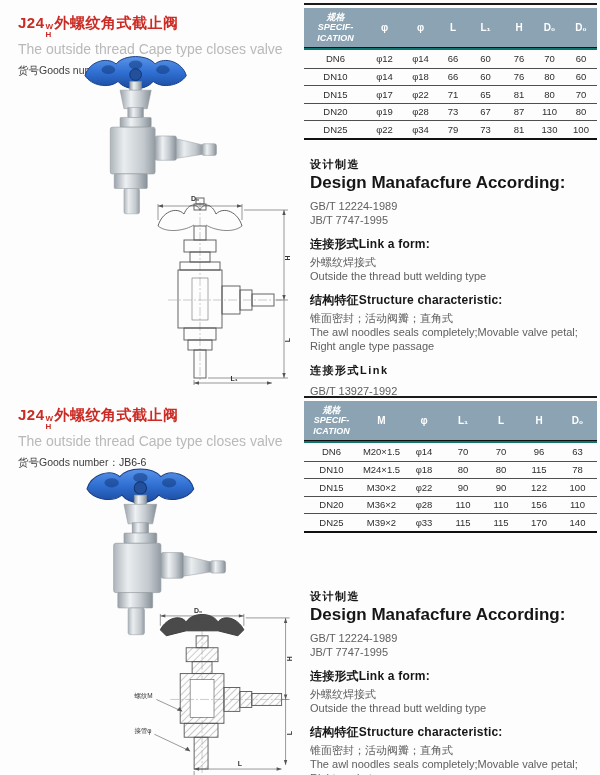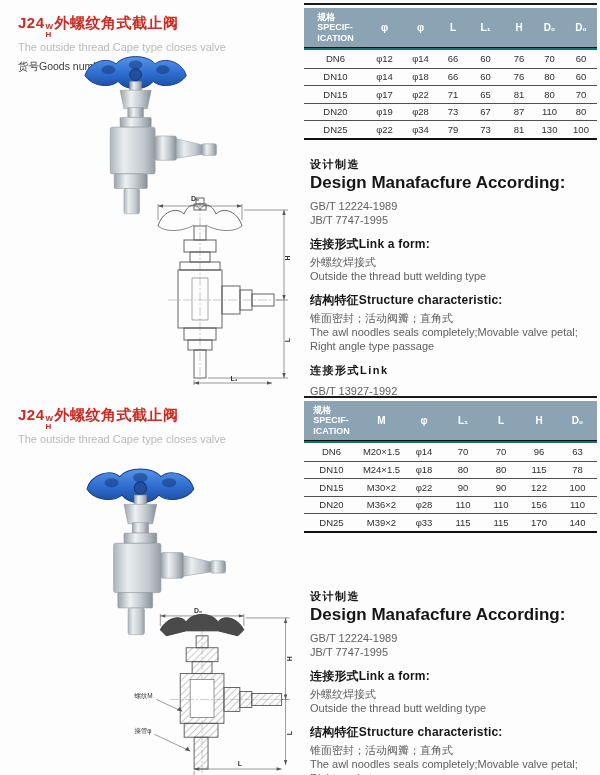--- a/index.html
+++ b/index.html
@@ -11,29 +11,29 @@
   *{box-sizing:border-box;margin:0;padding:0;}
   body{margin:0;background:#888;}
   .page{
     position:relative;width:600px;height:775px;background:#fdfdfd;overflow:hidden;
     font-family:"Liberation Sans","DejaVu Sans",sans-serif;
   }
   
   .title-block{position:absolute;left:18px;width:280px;}
   .title-line{color:var(--accent);font-weight:bold;font-size:15px;letter-spacing:0.5px;white-space:nowrap;}
   .stack{display:inline-flex;flex-direction:column;font-size:8px;line-height:1;font-weight:bold;vertical-align:-1px;margin:0 1px;}
-  .subtitle{font-size:11px;color:#b9b9b9;margin-top:2px;}
+  .subtitle{font-size:14px;color:#b9b9b9;margin-top:2px;}
   .goods{font-size:10.5px;color:#3d3d3d;margin-top:7px;}
   .goods-num{color:#333;}
   
   .spec-table{position:absolute;left:304px;width:293px;}
   .t-topline{height:2px;background:var(--line-dark);margin-bottom:3px;}
   .t-head{display:grid;background:var(--thead);min-height:40px;border-bottom:1px solid #111;}
   .t-hcell{display:flex;align-items:center;justify-content:center;color:#fff;font-weight:bold;font-size:10px;}
-  .t-hcell.first{white-space:pre-line;font-size:9px;line-height:1.12;}
+  .t-hcell.first{white-space:pre-line;font-size:9px;line-height:1.12;text-align:center;font-style:italic;}
   .t-body{border-top:2px solid #0f766e;border-bottom:2.5px solid #111;}
   .t-row{display:grid;height:17.5px;align-items:center;}
   .t-row + .t-row{border-top:1px solid #4f4f4f;}
   .t-cell{text-align:center;font-size:9.5px;color:#2e2e2e;}
   .tbl1 .t-head,.tbl1 .t-row{grid-template-columns:63px 35px 37px 28px 37px 30px 31px 32px;}
   .tbl2 .t-head,.tbl2 .t-row{grid-template-columns:55px 45px 40px 38px 38px 38px 39px;}
   
   .info-block{position:absolute;left:310px;width:285px;}
   .info-group{margin-bottom:9px;}
   .h-zh{font-size:11px;font-weight:bold;color:#161616;letter-spacing:1.5px;margin-bottom:1px;}
@@ -246,20 +246,21 @@
         </div>
       </div>
     </div>
 
   <div class="title-block" style="top:406px">
     <div class="title-line"><span>J24</span><span class="stack">
           <span>W</span>
           <span>H</span>
         </span><span>外螺纹角式截止阀</span></div>
     <div class="subtitle">The outside thread Cape type closes valve</div>
+    <div class="goods"><span>货号Goods number：</span><span class="goods-num">JB6-6</span></div>
   </div>
 
   <svg class="art" style="left:48px;top:464px" width="195" height="173" viewBox="0 0 190 168">
     <use href="#valveArt"></use>
   </svg>
 
   <svg class="art" style="left:130px;top:604px" width="170" height="171" viewBox="0 0 170 172" fill="none" stroke="#555" stroke-width="0.9">
     <line x1="72" y1="12" x2="72" y2="170" stroke="#999" stroke-width="0.5" stroke-dasharray="9 2 2 2"></line>
     <path d="M30,26 C36,14 50,10 56,18 C62,8 82,8 88,18 C94,10 108,14 114,26 L108,32 L88,27 L56,27 L36,32 Z" fill="#4a4a4a" stroke="#333"></path>
     <rect x="66" y="32" width="12" height="12" fill="url(#hatch)"></rect>

